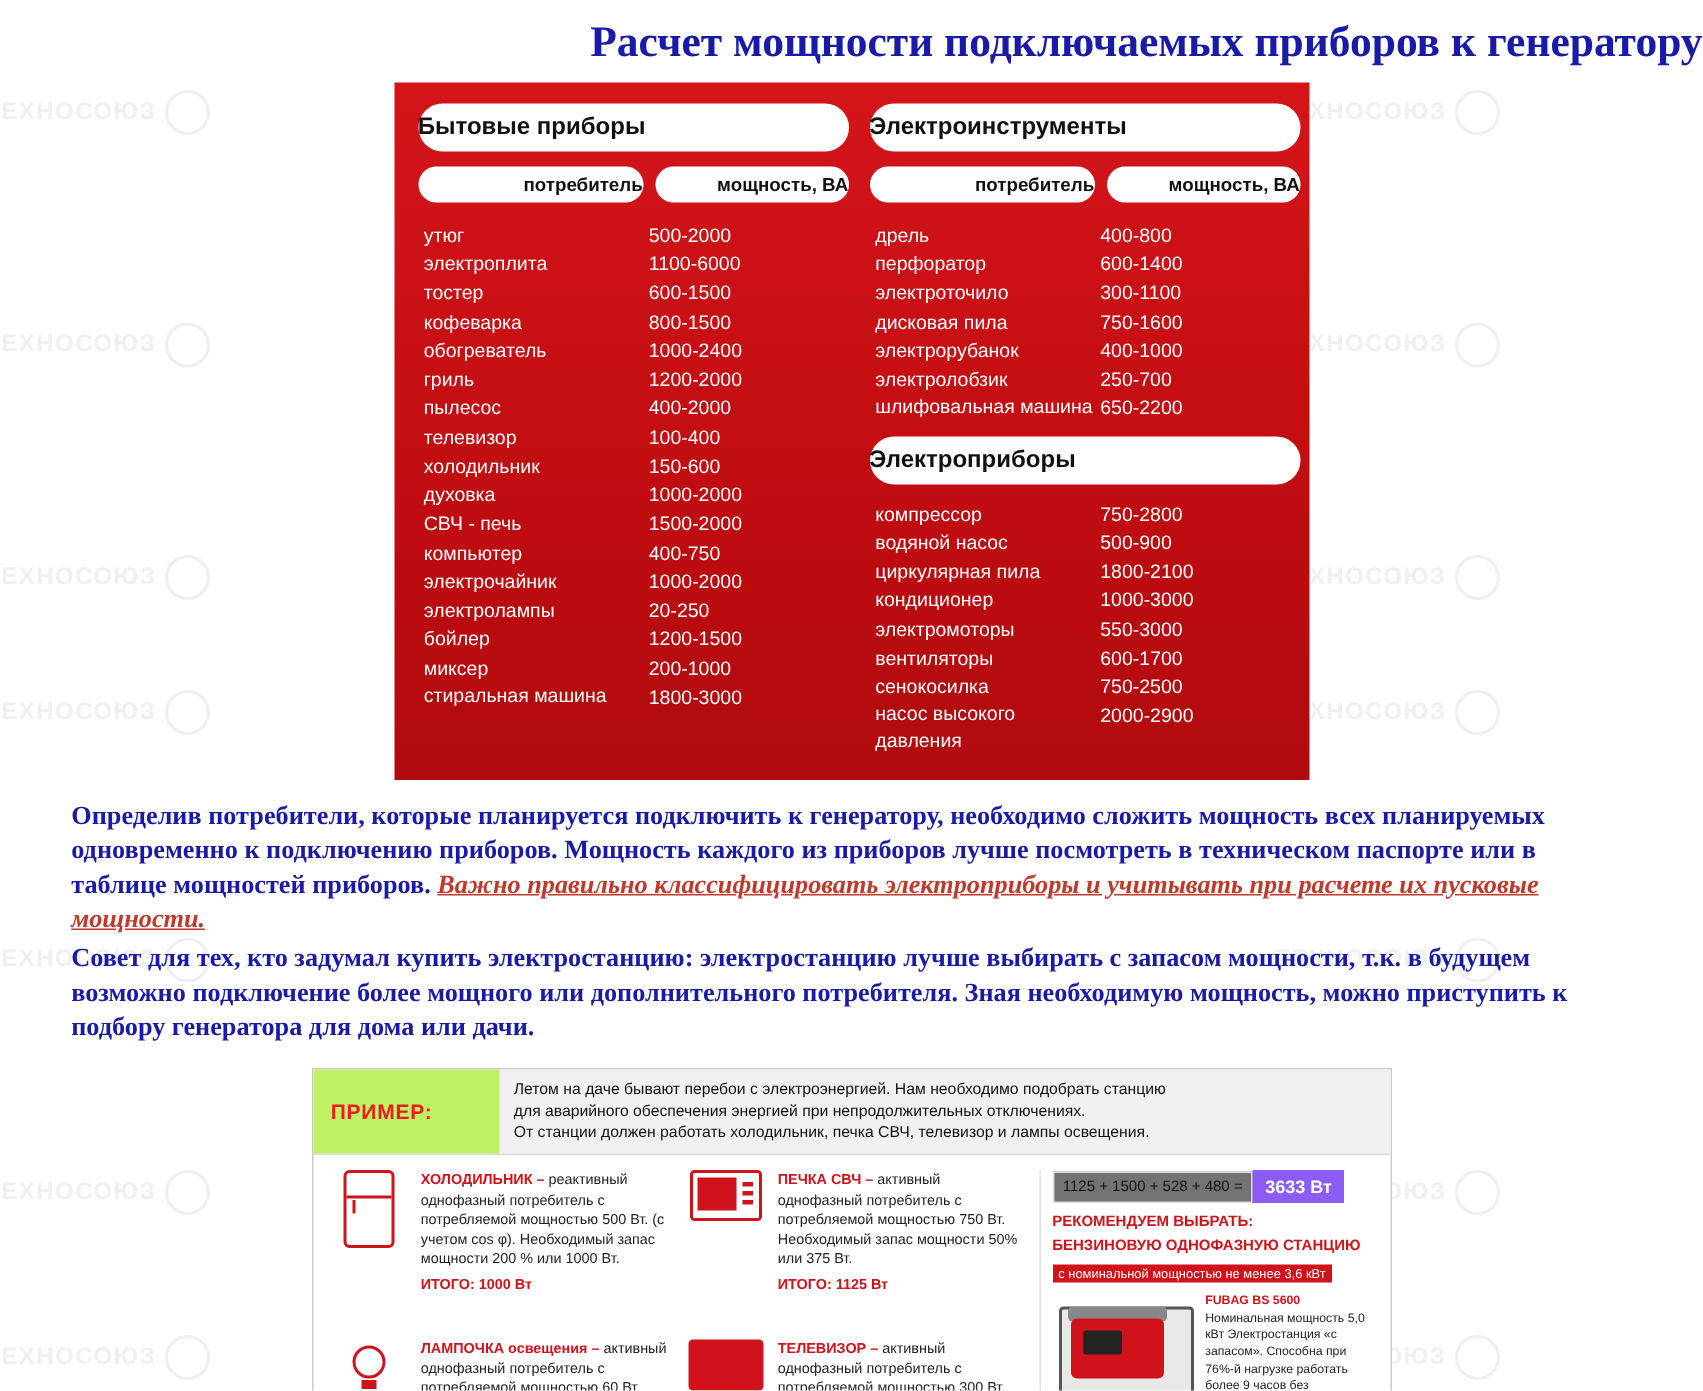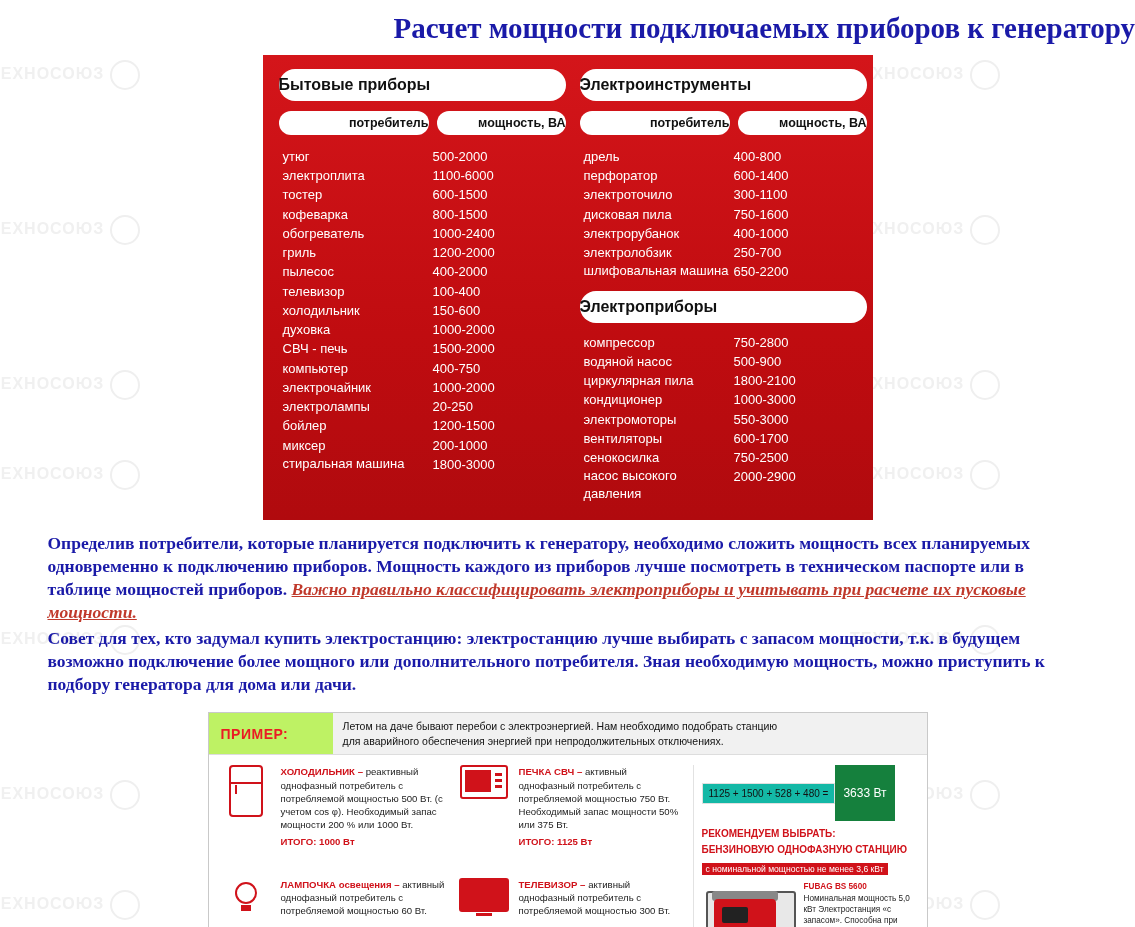--- a/index.html
+++ b/index.html
@@ -88,22 +88,22 @@
   .ic-micro{width:44px;height:30px;border:2px solid #d0121a;border-radius:3px;position:relative;background:#fff;}
   .ic-micro:before{content:"";position:absolute;left:3px;top:3px;width:26px;height:22px;background:#d0121a;}
   .ic-micro:after{content:"";position:absolute;right:4px;top:6px;width:7px;height:3px;background:#d0121a;box-shadow:0 6px 0 #d0121a,0 12px 0 #d0121a;}
   .ic-tv{width:46px;height:30px;border:2px solid #d0121a;border-radius:3px;background:#d0121a;position:relative;}
   .ic-tv:after{content:"";position:absolute;left:50%;transform:translateX(-50%);bottom:-6px;width:16px;height:3px;background:#d0121a;}
   .ic-lamp{width:30px;height:32px;position:relative;}
   .ic-lamp .bulb{width:18px;height:18px;border:2px solid #d0121a;border-radius:50%;margin:4px auto 0 auto;}
   .ic-lamp .base{width:10px;height:6px;background:#d0121a;margin:1px auto 0 auto;}
 
   .calc-bar{display:flex;align-items:center;margin-bottom:6px;}
-  .calc-sum{font-size:10px;color:#111;background:#14b8a6;padding:4px 6px;border:1px solid #e0e0e0;}
-  .calc-res{background:#15803d;color:#fff;font-weight:normal;font-size:12px;padding:21px 8px;}
+  .calc-sum{font-size:10px;color:#111;background:#737373;padding:4px 6px;border:1px solid #e0e0e0;}
+  .calc-res{background:#8b5cf6;color:#fff;font-weight:bold;font-size:12px;padding:4px 8px;}
   .rec{font-size:10px;color:#d0121a;font-weight:bold;line-height:1.35;margin-bottom:2px;}
   .rec-sub{font-size:8.6px;color:#fff;background:#d0121a;display:inline-block;padding:1px 4px;margin-bottom:6px;}
   .gen-wrap{display:flex;gap:6px;}
   .gen-img{width:96px;height:84px;flex:0 0 96px;position:relative;}
   .gen-txt{font-size:8.2px;line-height:1.38;color:#222;}
   .gen-txt b{color:#d0121a;}
   
   .g-frame{position:absolute;left:4px;top:10px;width:86px;height:60px;border:2px solid #555;border-radius:3px;background:#e8e8e8;}
   .g-body{position:absolute;left:12px;top:18px;width:62px;height:40px;background:#d0121a;border-radius:4px;}
   .g-top{position:absolute;left:10px;top:10px;width:66px;height:10px;background:#888;border-radius:3px;}
@@ -301,20 +301,21 @@
     <span>Определив потребители, которые планируется подключить к генератору, необходимо сложить мощность всех планируемых одновременно к подключению приборов. Мощность каждого из приборов лучше посмотреть в техническом паспорте или в таблице мощностей приборов. </span><span class="red-ital">Важно правильно классифицировать электроприборы и учитывать при расчете их пусковые мощности.</span>
   </div>
   <div class="para para2">Совет для тех, кто задумал купить электростанцию: электростанцию лучше выбирать с запасом мощности, т.к. в будущем возможно подключение более мощного или дополнительного потребителя. Зная необходимую мощность, можно приступить к подбору генератора для дома или дачи.</div>
 
   <div class="example">
     <div class="ex-top">
       <div class="ex-label">ПРИМЕР:</div>
       <div class="ex-text">
         <div>Летом на даче бывают перебои с электроэнергией. Нам необходимо подобрать станцию</div>
         <div>для аварийного обеспечения энергией при непродолжительных отключениях.</div>
+        <div>От станции должен работать холодильник, печка СВЧ, телевизор и лампы освещения.</div>
       </div>
     </div>
 
     <div class="ex-body">
       <div class="ex-left">
         <div class="col2">
 
           <div>
             <div class="item">
               <div class="ic">

